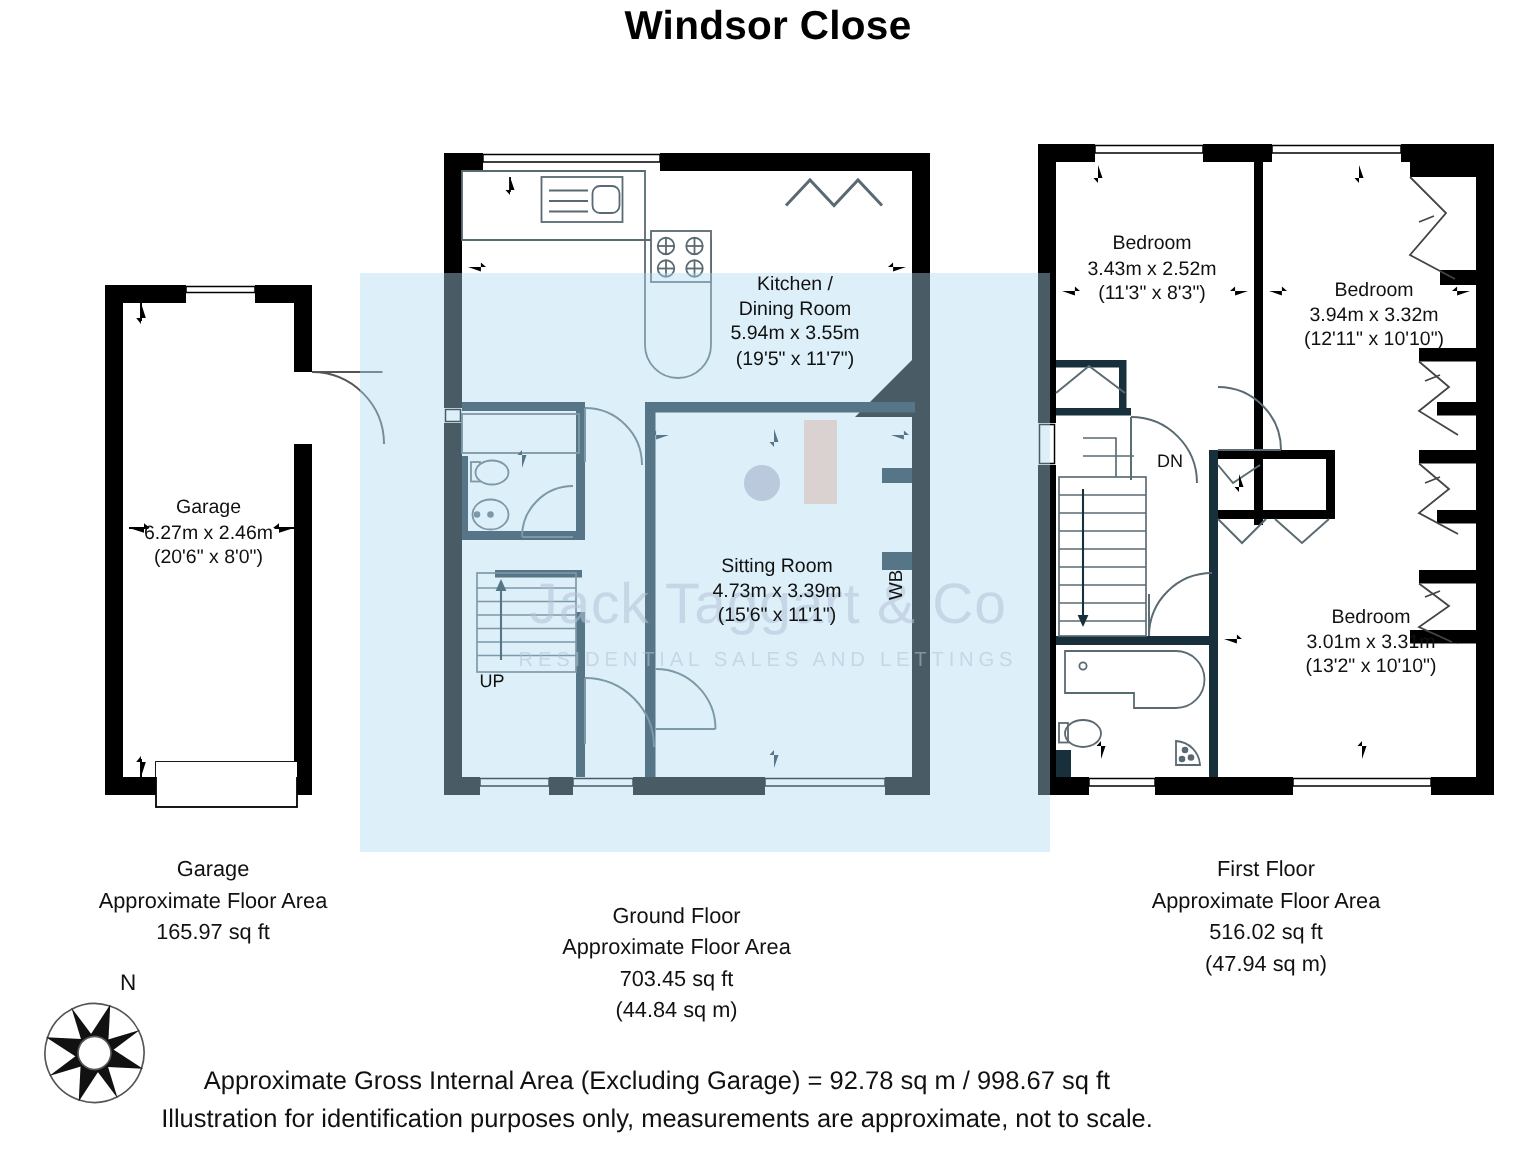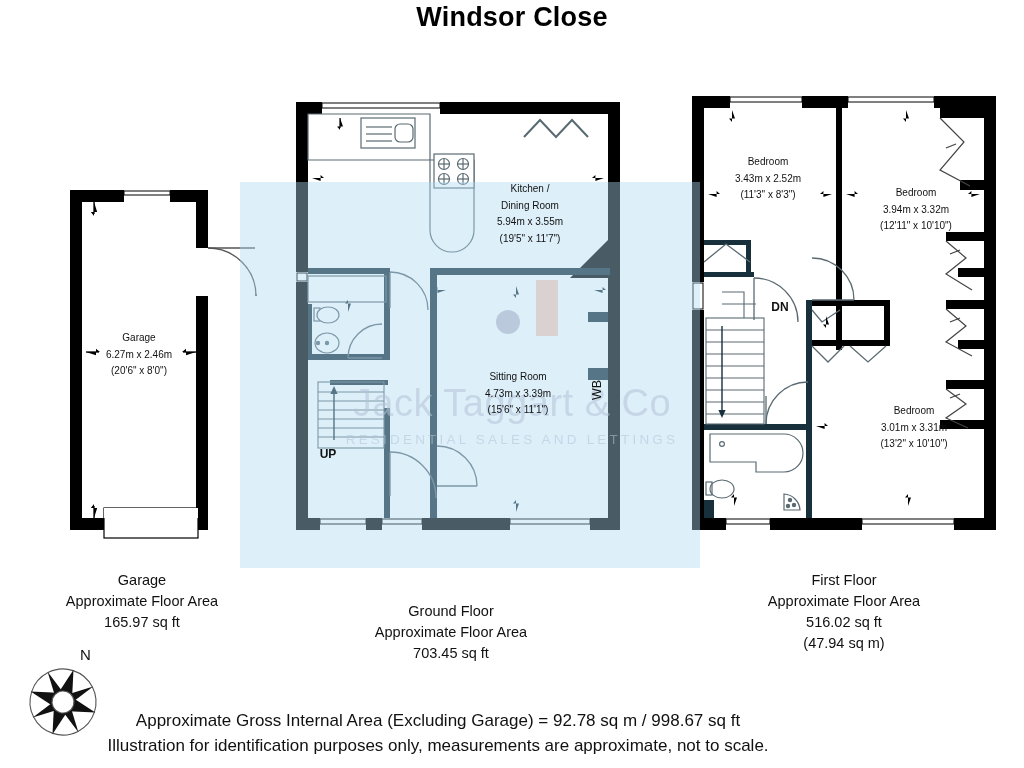--- a/index.html
+++ b/index.html
@@ -29,25 +29,25 @@
     pointer-events:none;
     z-index:5;
   }
 
   
   svg.plan{position:absolute;left:0;top:0;width:1024px;height:768px;z-index:3;}
 
   
   .lbl{
     position:absolute;z-index:8;
-    font-size:10px;line-height:16.5px;
+    font-size:13px;line-height:16.5px;
     text-align:center;color:#111;
     white-space:nowrap;
   }
-  .lbl.sm{font-size:12px;font-weight:bold;}
+  .lbl.sm{font-size:12px;}
   .lbl-vert{
     position:absolute;z-index:8;
     font-size:12.5px;color:#111;
     transform:rotate(-90deg);transform-origin:left top;
     white-space:nowrap;
   }
 
   
   .floorcap{
     position:absolute;z-index:8;
@@ -393,20 +393,21 @@
   <div class="floorcap" style="left:28px;top:570px;width:228px;">
     <div>Garage</div>
     <div>Approximate Floor Area</div>
     <div>165.97 sq ft</div>
   </div>
 
   <div class="floorcap" style="left:337px;top:601px;width:228px;">
     <div>Ground Floor</div>
     <div>Approximate Floor Area</div>
     <div>703.45 sq ft</div>
+    <div>(44.84 sq m)</div>
   </div>
 
   <div class="floorcap" style="left:730px;top:570px;width:228px;">
     <div>First Floor</div>
     <div>Approximate Floor Area</div>
     <div>516.02 sq ft</div>
     <div>(47.94 sq m)</div>
   </div>
 
   <div class="compass">

